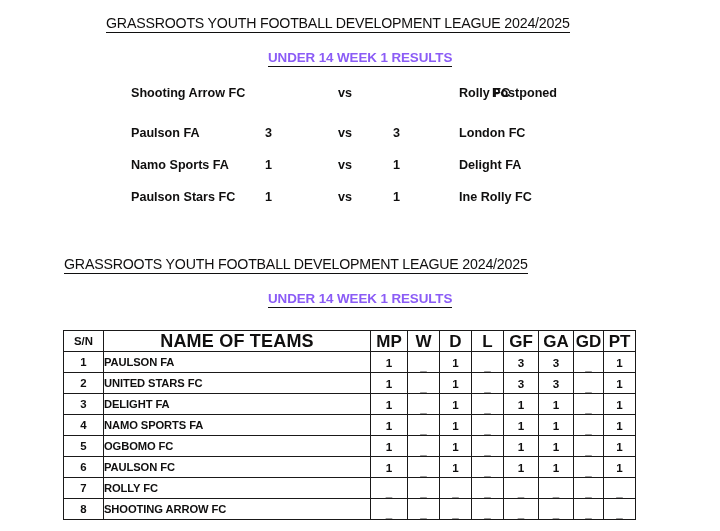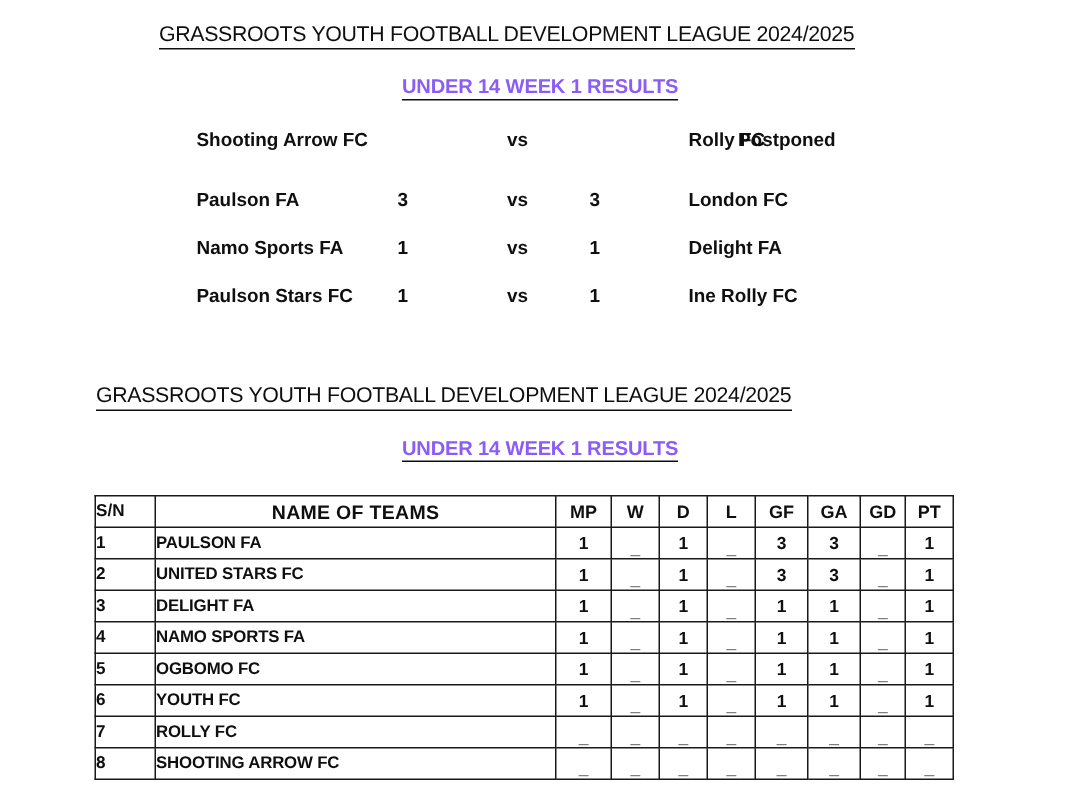--- a/index.html
+++ b/index.html
@@ -131,40 +131,40 @@
   .col-sn    { width: 40px; }
   .col-name  { width: 267px; }
   .col-stat  { width: 32px; }
   .col-mp    { width: 37px; }
   .col-gf    { width: 35px; }
   .col-ga    { width: 35px; }
   .col-gd    { width: 30px; }
   .col-pt    { width: 32px; }
 
   .cell-sn {
-    text-align: left;
+    text-align: center;
     padding-left: 4px;
   }
   .cell-name-head {
-    font-size: 13px;
+    font-size: 18px;
     letter-spacing: 0.2px;
   }
   .cell-name {
     text-align: left;
     padding-left: 8px;
     font-size: 11.2px;
     letter-spacing: -0.1px;
   }
   .cell-stat {
     text-align: center;
     font-size: 11.6px;
   }
   .head-stat {
     text-align: center;
-    font-size: 12px;
+    font-size: 17px;
   }
   .dash {
     display: inline-block;
     position: relative;
     top: 3px;
     font-size: 11.6px;
     line-height: 1;
   }
 </style>
 </head>
@@ -299,21 +299,21 @@
           <td class="cell-stat"><span class="dash">_</span></td>
           <td class="cell-stat">1</td>
           <td class="cell-stat"><span class="dash">_</span></td>
           <td class="cell-stat">1</td>
           <td class="cell-stat">1</td>
           <td class="cell-stat"><span class="dash">_</span></td>
           <td class="cell-stat">1</td>
         </tr>
         <tr>
           <td class="cell-sn">6</td>
-          <td class="cell-name">YOUTH FC</td>
+          <td class="cell-name">PAULSON FC</td>
           <td class="cell-stat">1</td>
           <td class="cell-stat"><span class="dash">_</span></td>
           <td class="cell-stat">1</td>
           <td class="cell-stat"><span class="dash">_</span></td>
           <td class="cell-stat">1</td>
           <td class="cell-stat">1</td>
           <td class="cell-stat"><span class="dash">_</span></td>
           <td class="cell-stat">1</td>
         </tr>
         <tr>

